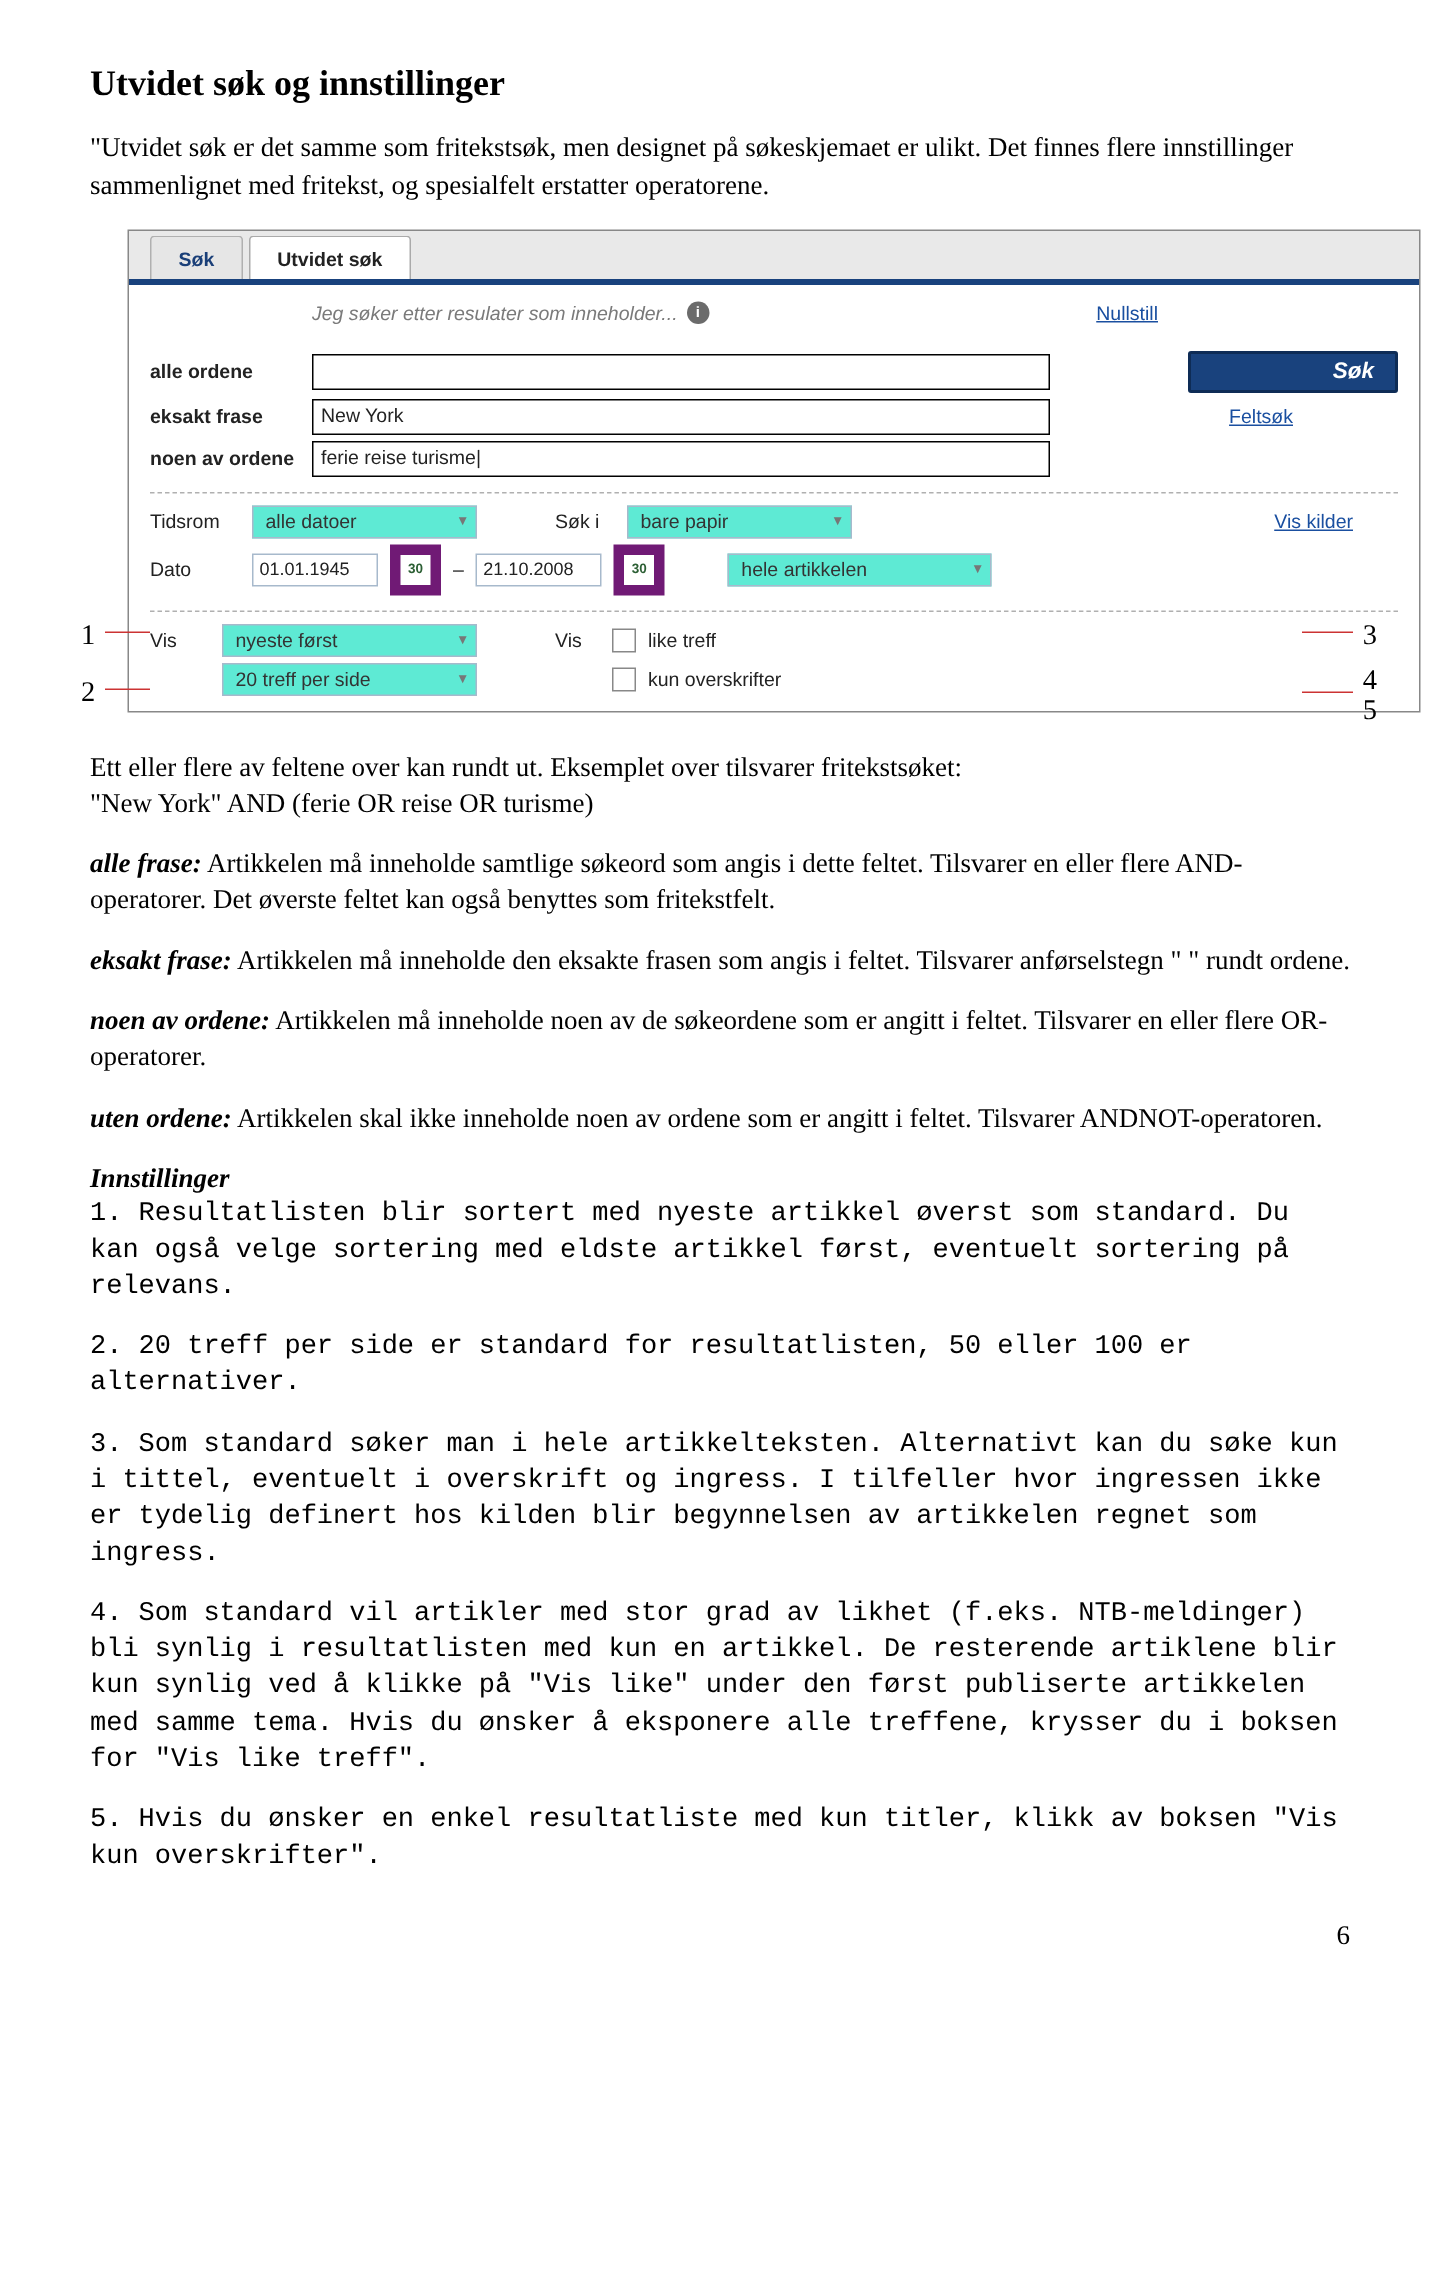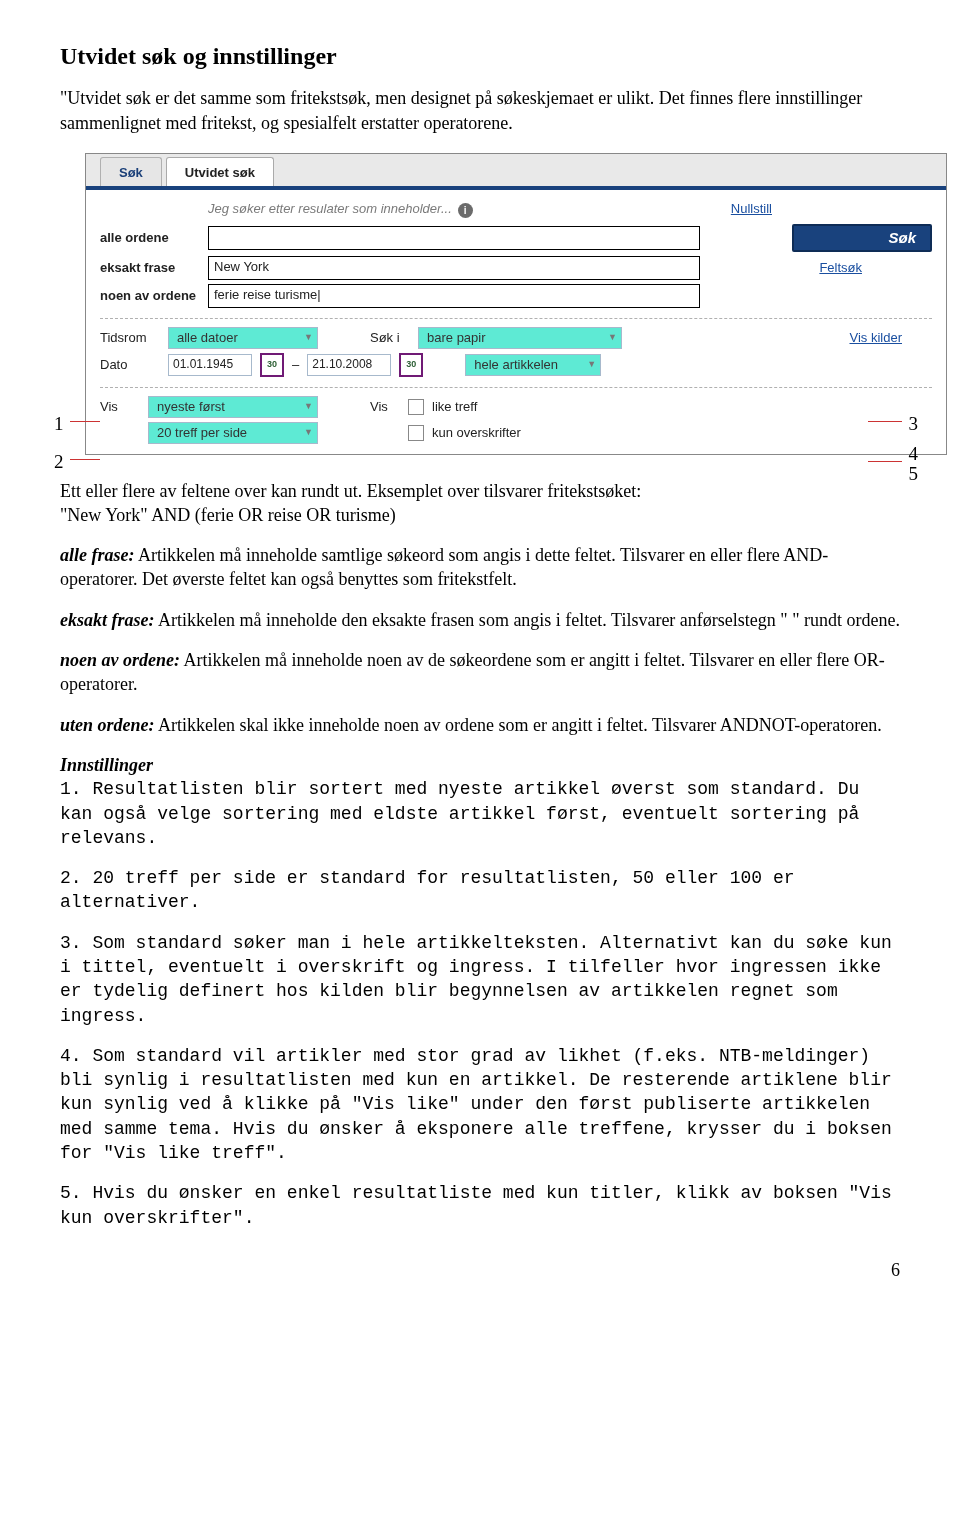--- a/index.html
+++ b/index.html
@@ -55,22 +55,22 @@
   .tab.active {
     background: #fff;
     color: #222;
     border-color: #aaa;
   }
   .panel {
     padding: 10px 14px 6px 14px;
   }
   .toprow {
     display: flex;
-    align-items: flex-end;
-    margin-bottom: 6px;
+    align-items: center;
+    margin-bottom: 16px;
   }
   .prompt {
     color: #7a7a7a;
     font-style: italic;
     flex: 0 0 auto;
     margin-left: 108px;
   }
   .info-icon {
     display: inline-block;
     width: 15px;
@@ -179,21 +179,21 @@
     font-size: 12px;
     padding: 0 4px;
     display: inline-flex;
     align-items: center;
     box-sizing: border-box;
   }
   .calicon {
     display: inline-flex;
     width: 20px;
     height: 20px;
-    border: 2px solid #701a75;
+    border: 7px solid #701a75;
     background: #fff;
     font-size: 9px;
     align-items: center;
     justify-content: center;
     color: #2c5f34;
     font-weight: bold;
   }
   .cb {
     width: 14px;
     height: 14px;
@@ -269,36 +269,36 @@
       <hr class="hdash">
 
       <div class="optrow">
         <div class="optlabel">Tidsrom</div>
         <div class="select" style="width:150px">
           <span>alle datoer</span>
           <span class="select-arrow">▼</span>
         </div>
         <div style="width:36px"></div>
         <div class="optlabel" style="width:40px">Søk i</div>
-        <div class="select" style="width:204px">
+        <div class="select" style="width:150px">
           <span>bare papir</span>
           <span class="select-arrow">▼</span>
         </div>
         <span class="sidelink" style="margin-right:30px">Vis kilder</span>
       </div>
 
       <div class="optrow">
         <div class="optlabel">Dato</div>
         <div class="dateinput">01.01.1945</div>
         <div class="calicon">30</div>
         <span>–</span>
         <div class="dateinput">21.10.2008</div>
         <div class="calicon">30</div>
         <div style="width:26px"></div>
-        <div class="select" style="width:136px">
+        <div class="select" style="width:176px">
           <span>hele artikkelen</span>
           <span class="select-arrow">▼</span>
         </div>
       </div>
 
       <hr class="hdash">
 
       <div class="optrow">
         <div class="optlabel" style="width:40px">Vis</div>
         <div class="select" style="width:170px">

